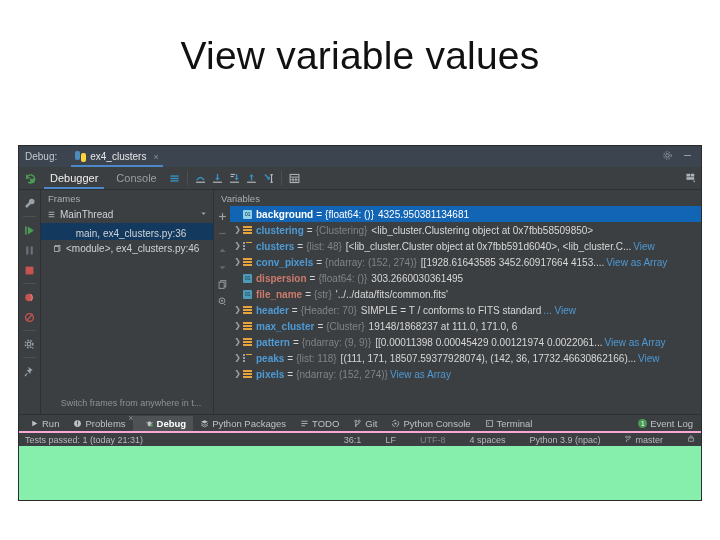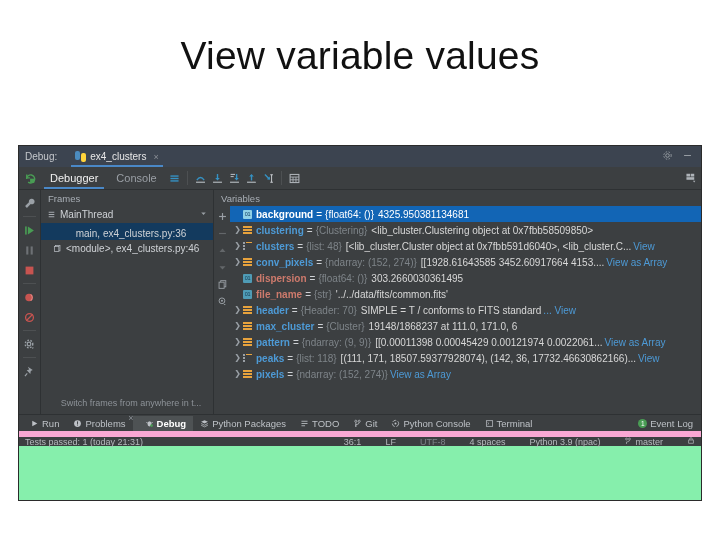--- a/index.html
+++ b/index.html
@@ -129,21 +129,21 @@
   .bb{display:flex;align-items:center;gap:3px;padding:0 7px;height:15px;}
   .bb.active{background:#4e5254;color:#ffffff;font-weight:bold;padding-left:12px;}
   .bb.evt{margin-left:auto;padding-right:8px;}
   .evt-badge{
     width:9px;height:9px;border-radius:50%;background:#499c54;color:#fff;
     font-size:6.5px;line-height:9px;text-align:center;
   }
   
   .statusbar{
     height:15px;background:#3c3f41;display:flex;align-items:center;
-    font-size:9px;color:#b6babe;padding:0 6px;box-sizing:border-box;border-top:6px solid #f9a8d4;
+    font-size:9px;color:#b6babe;padding:0 6px;box-sizing:border-box;border-top:2px solid #f9a8d4;
   }
   .sb-right{margin-left:auto;display:flex;align-items:center;gap:24px;}
   .dim{color:#7e8489;}
 </style>
 </head>
 <body>
 
 <div class="slide-title">View variable values</div>
 
 <div class="ide">

